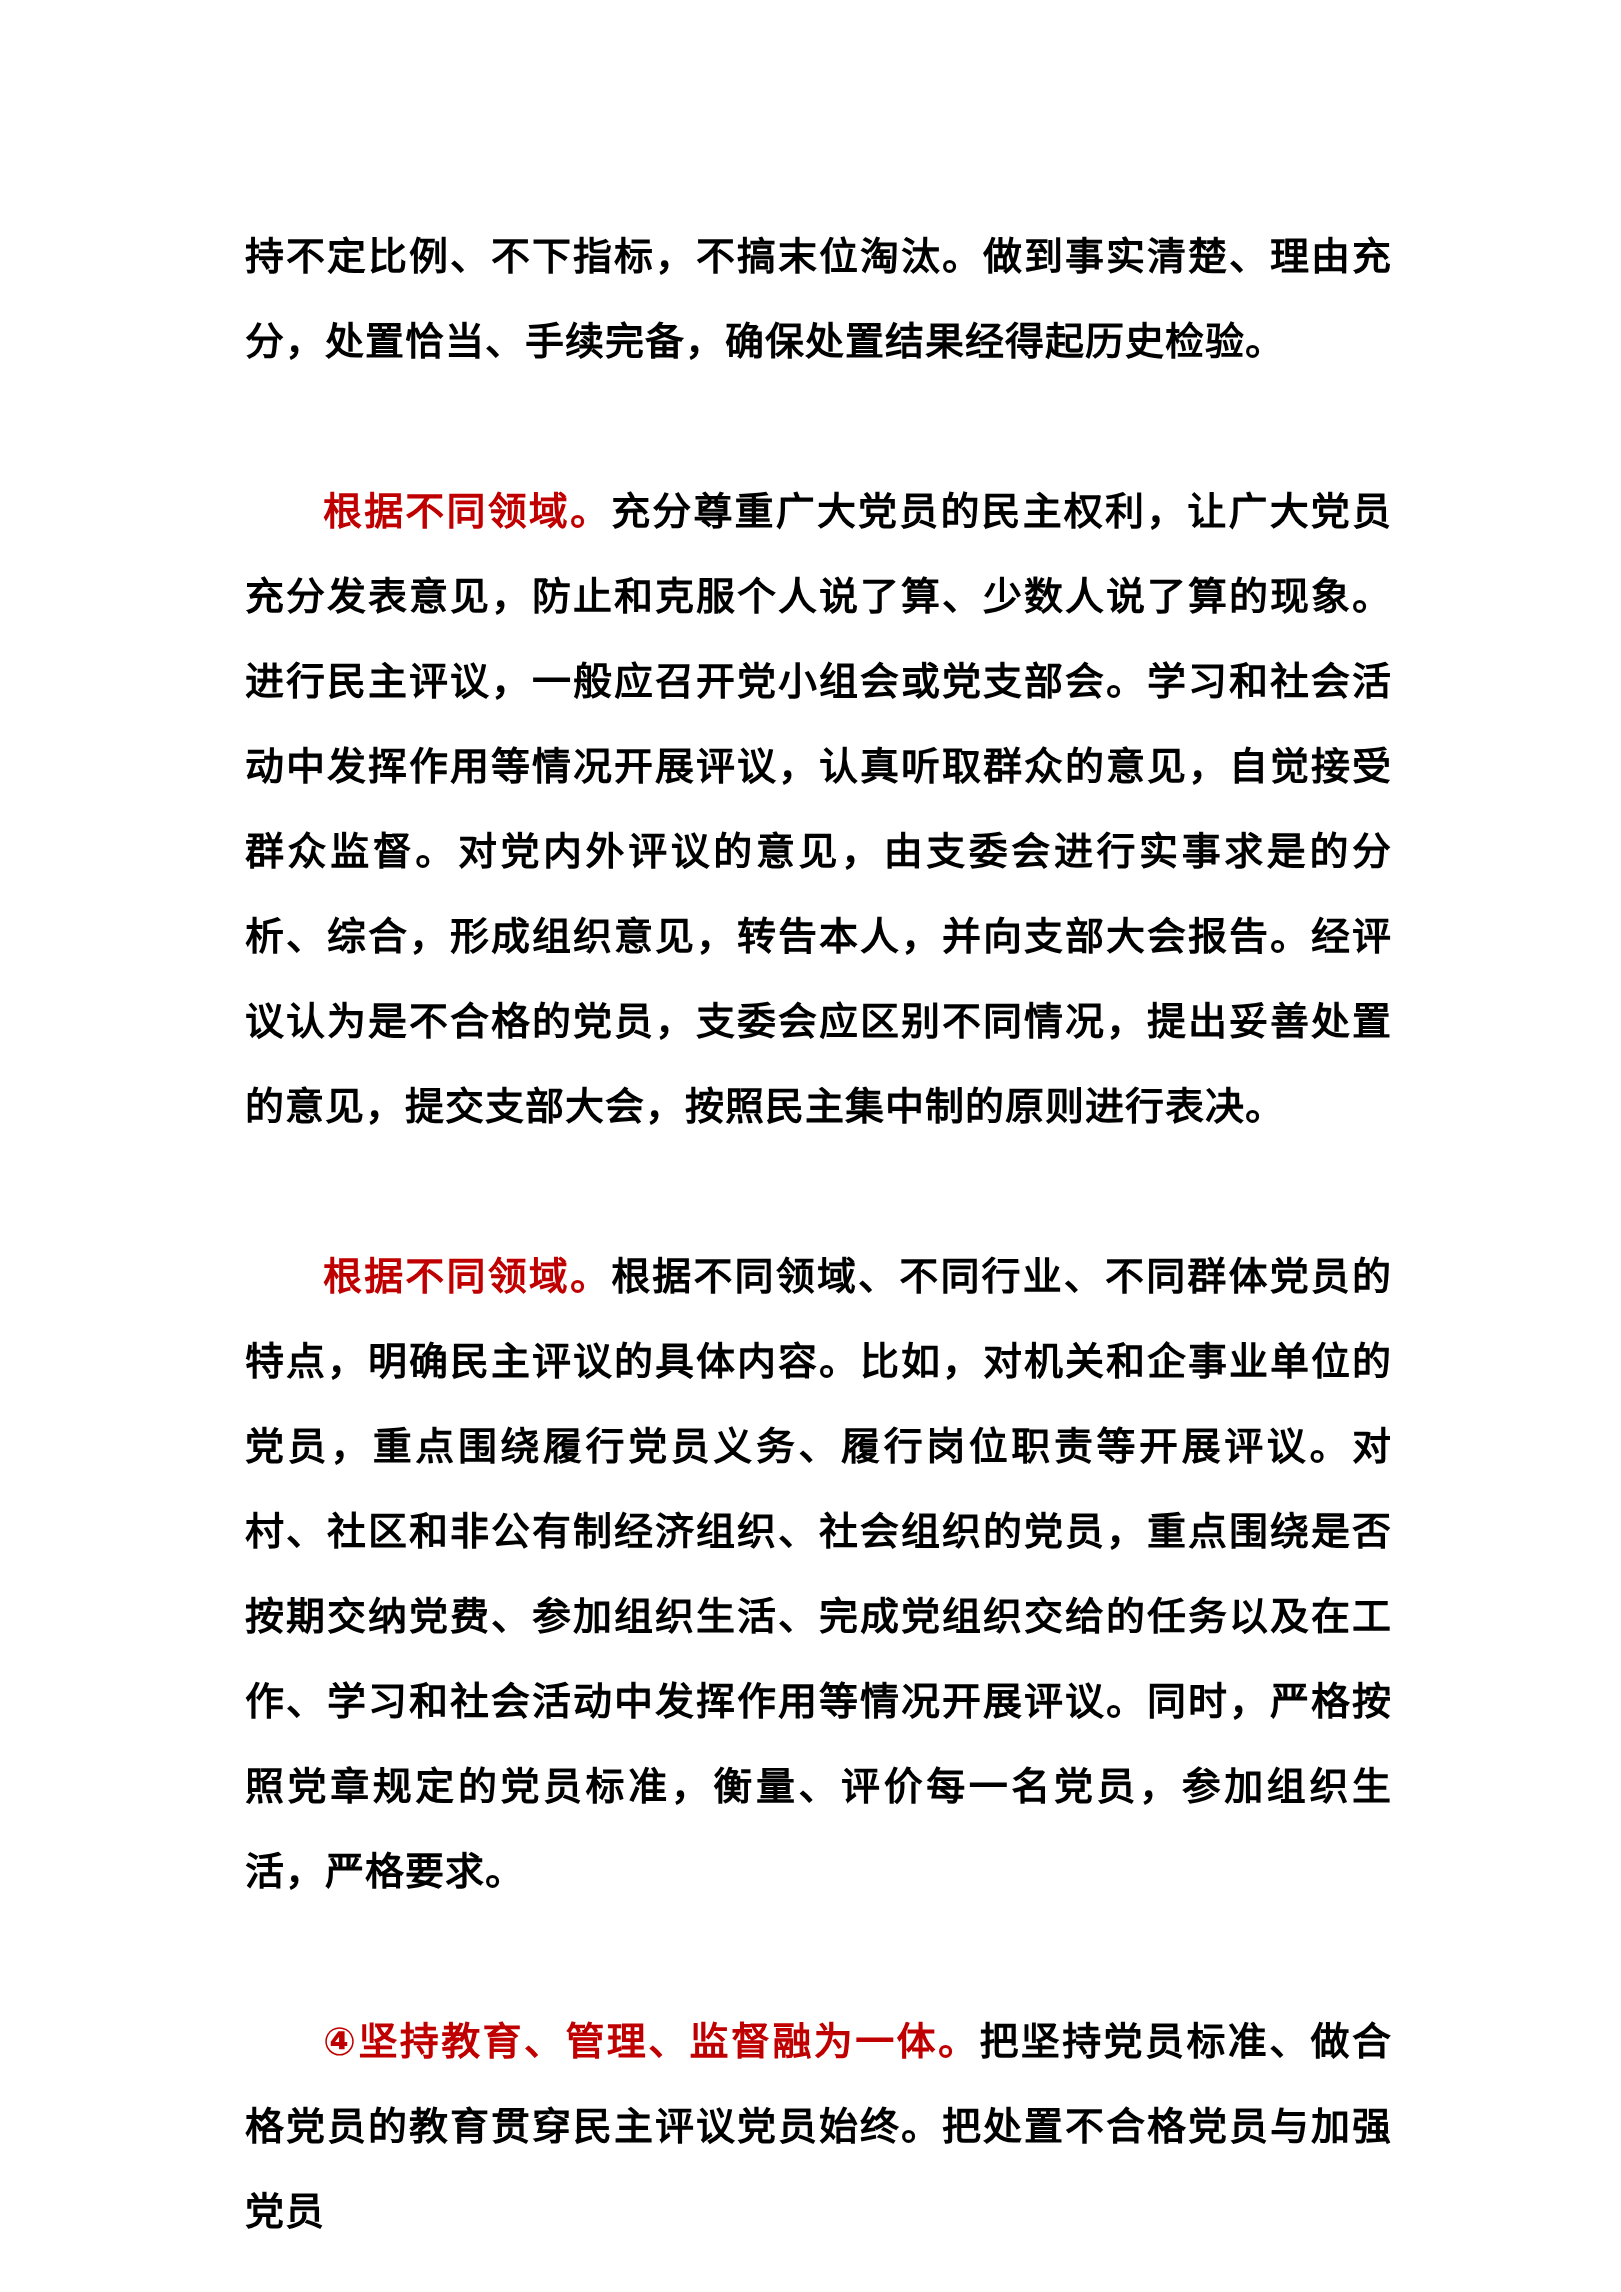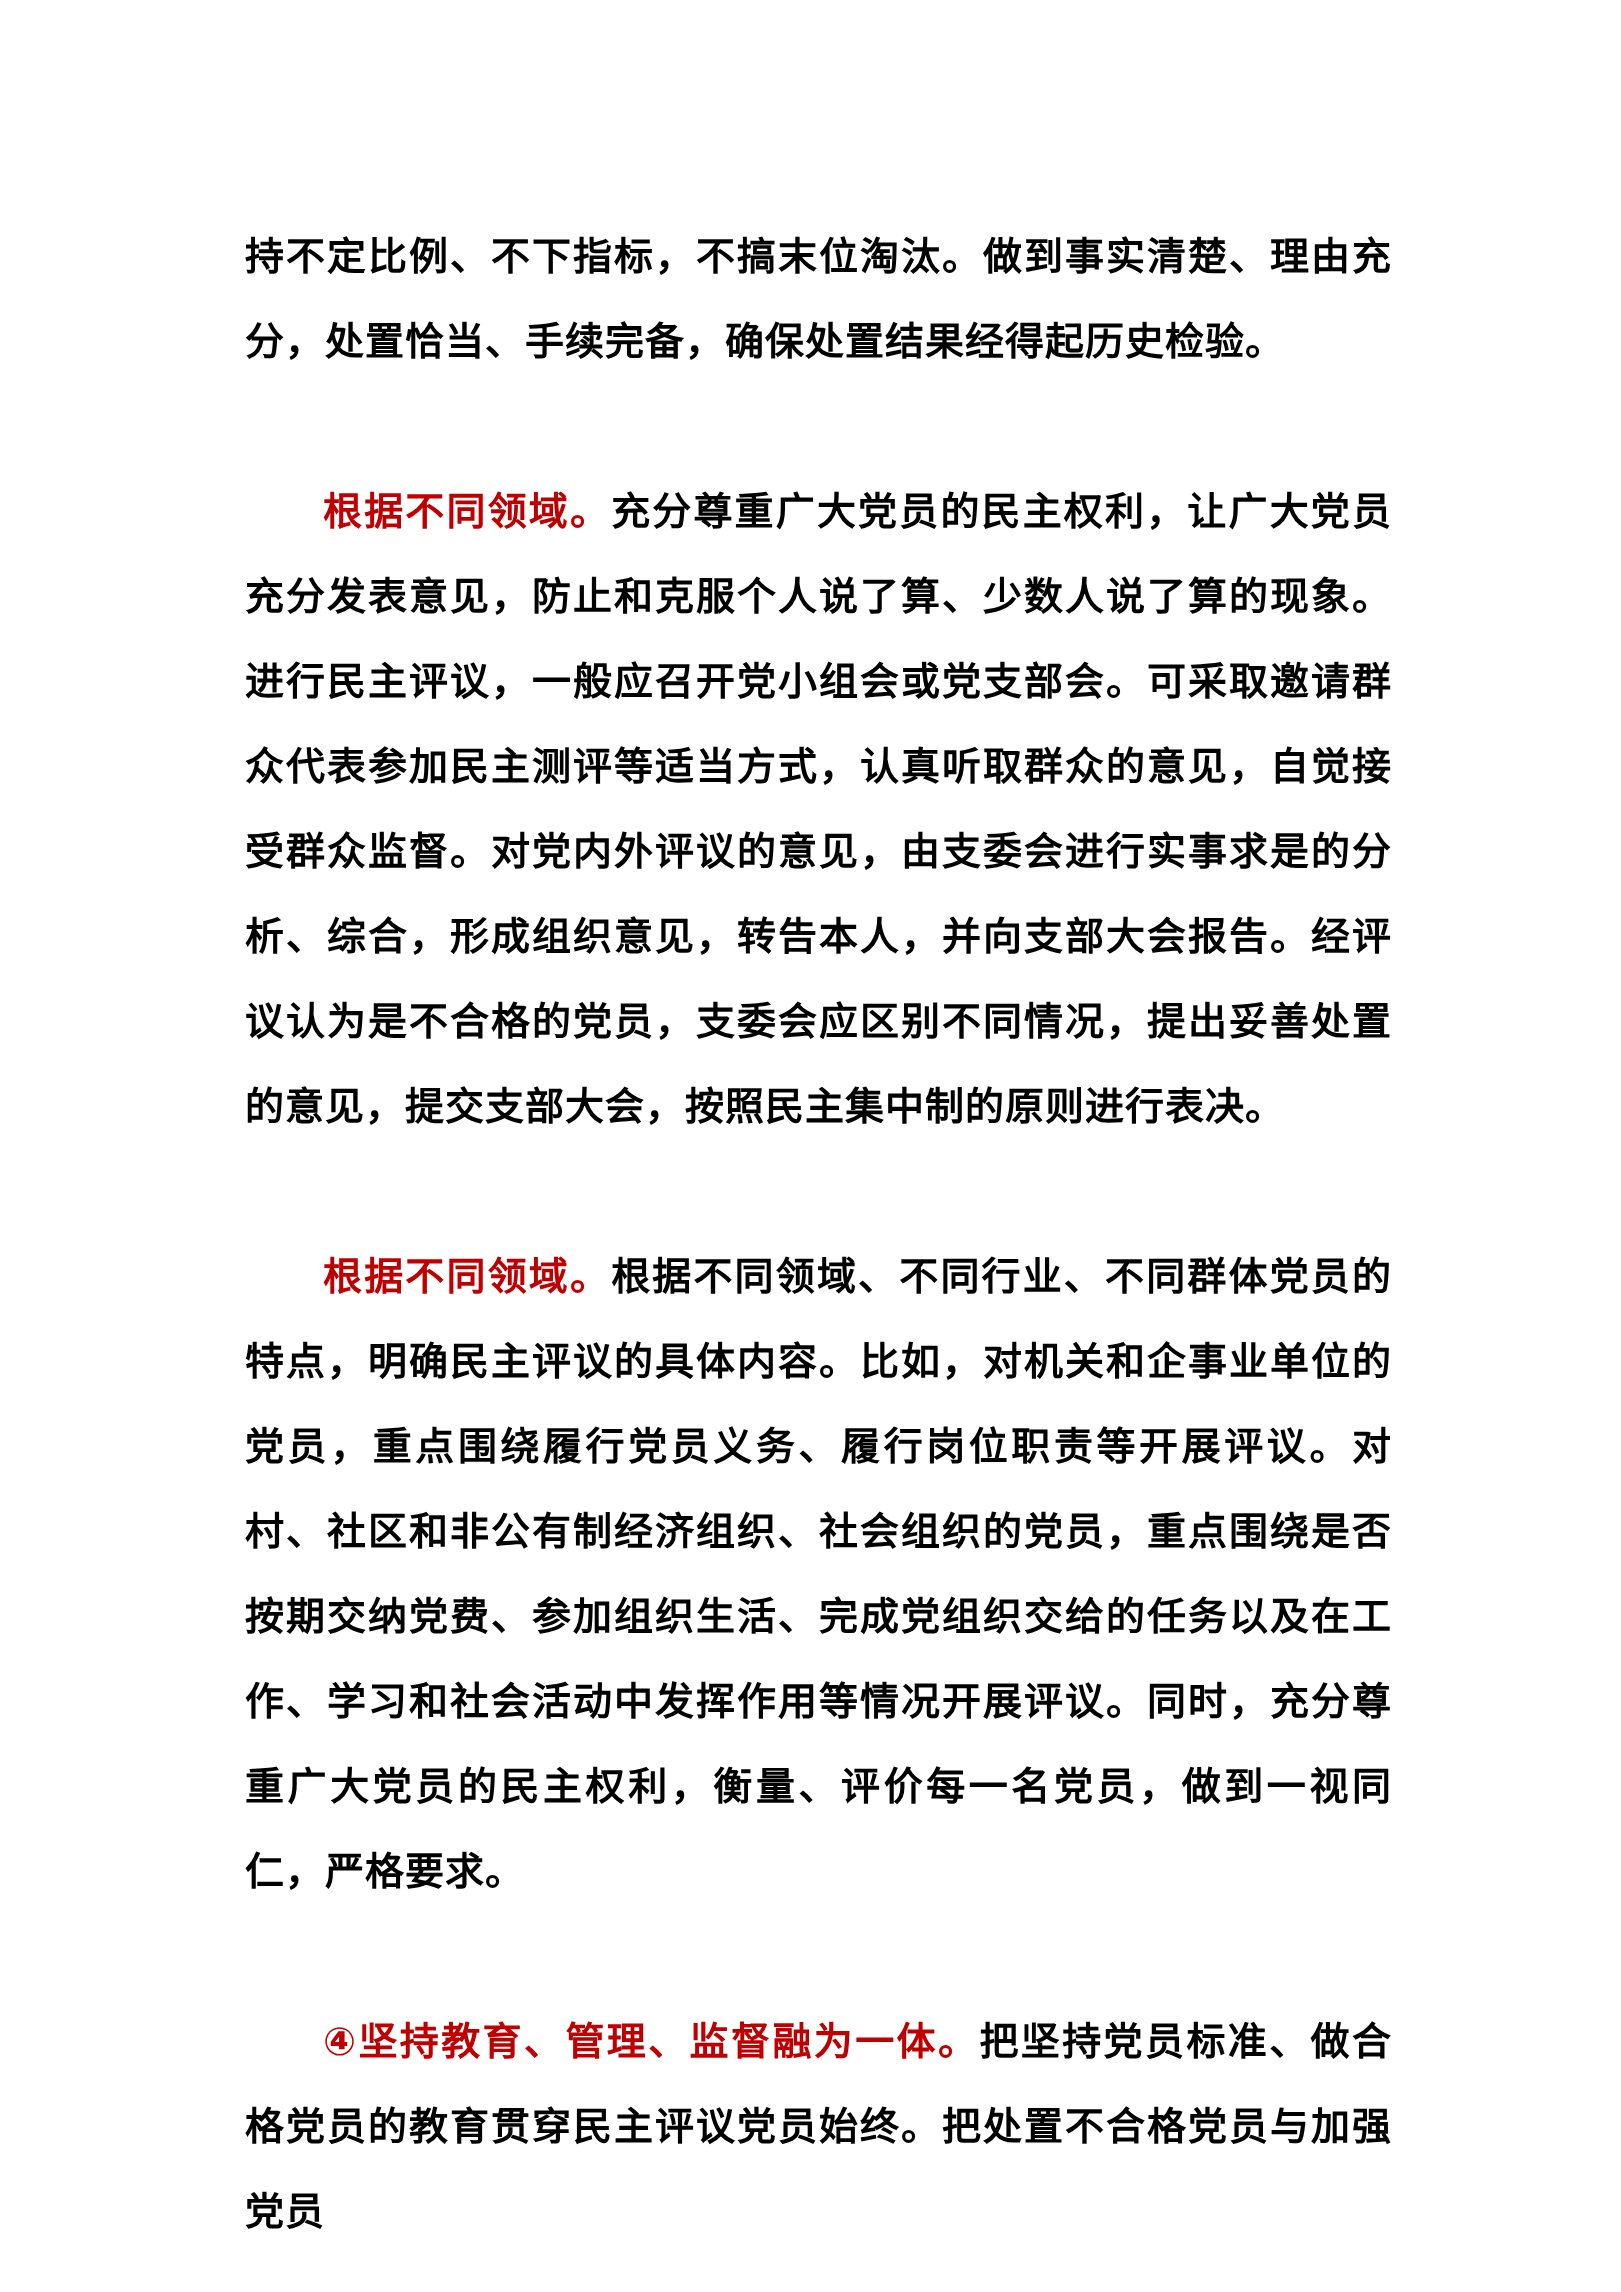--- a/index.html
+++ b/index.html
@@ -38,19 +38,19 @@
   .lead {
     color: var(--accent, #C00000);
   }
 </style>
 </head>
 <body>
 
 <div class="page">
   <p class="para"><span class="lead"></span><span>持不定比例、不下指标，不搞末位淘汰。做到事实清楚、理由充分，处置恰当、手续完备，确保处置结果经得起历史检验。</span></p>
 
-  <p class="para indent"><span class="lead">根据不同领域。</span><span>充分尊重广大党员的民主权利，让广大党员充分发表意见，防止和克服个人说了算、少数人说了算的现象。进行民主评议，一般应召开党小组会或党支部会。可采取邀请群众代表参加民主测评等适当方式，认真听取群众的意见，自觉接受群众监督。对党内外评议的意见，由支委会进行实事求是的分析、综合，形成组织意见，转告本人，并向支部大会报告。经评议认为是不合格的党员，支委会应区别不同情况，提出妥善处置的意见，提交支部大会，按照民主集中制的原则进行表决。</span></p>
+  <p class="para indent"><span class="lead">根据不同领域。</span><span>充分尊重广大党员的民主权利，让广大党员充分发表意见，防止和克服个人说了算、少数人说了算的现象。进行民主评议，一般应召开党小组会或党支部会。学习和社会活动中发挥作用等情况开展评议，认真听取群众的意见，自觉接受群众监督。对党内外评议的意见，由支委会进行实事求是的分析、综合，形成组织意见，转告本人，并向支部大会报告。经评议认为是不合格的党员，支委会应区别不同情况，提出妥善处置的意见，提交支部大会，按照民主集中制的原则进行表决。</span></p>
 
-  <p class="para indent"><span class="lead">根据不同领域。</span><span>根据不同领域、不同行业、不同群体党员的特点，明确民主评议的具体内容。比如，对机关和企事业单位的党员，重点围绕履行党员义务、履行岗位职责等开展评议。对村、社区和非公有制经济组织、社会组织的党员，重点围绕是否按期交纳党费、参加组织生活、完成党组织交给的任务以及在工作、学习和社会活动中发挥作用等情况开展评议。同时，充分尊重广大党员的民主权利，衡量、评价每一名党员，做到一视同仁，严格要求。</span></p>
+  <p class="para indent"><span class="lead">根据不同领域。</span><span>根据不同领域、不同行业、不同群体党员的特点，明确民主评议的具体内容。比如，对机关和企事业单位的党员，重点围绕履行党员义务、履行岗位职责等开展评议。对村、社区和非公有制经济组织、社会组织的党员，重点围绕是否按期交纳党费、参加组织生活、完成党组织交给的任务以及在工作、学习和社会活动中发挥作用等情况开展评议。同时，严格按照党章规定的党员标准，衡量、评价每一名党员，参加组织生活，严格要求。</span></p>
 
   <p class="para indent"><span class="lead">④坚持教育、管理、监督融为一体。</span><span>把坚持党员标准、做合格党员的教育贯穿民主评议党员始终。把处置不合格党员与加强党员</span></p>
 </div>
 
 
 </body></html>

